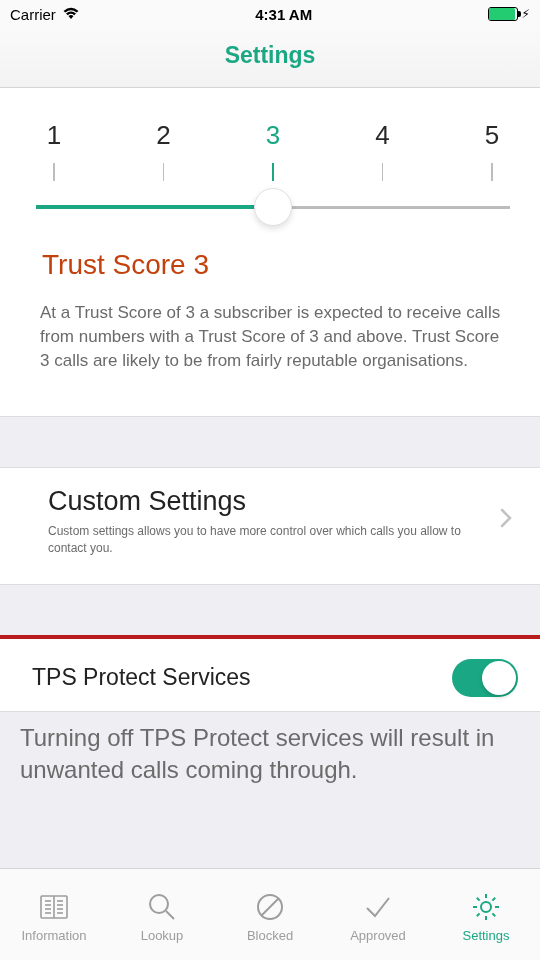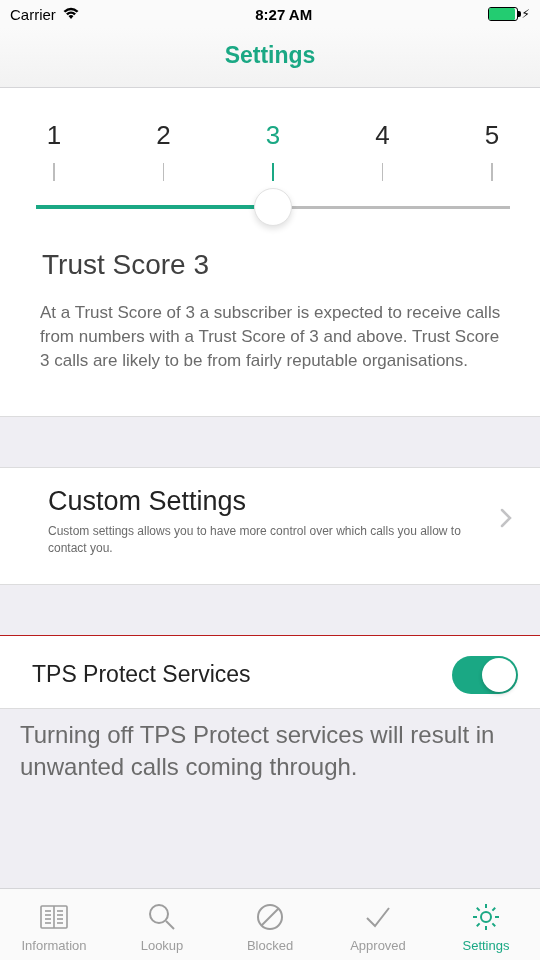--- a/index.html
+++ b/index.html
@@ -104,21 +104,21 @@
       width: 38px;
       height: 38px;
       border-radius: 50%;
       background: #fff;
       border: 1px solid #e2e2e2;
       box-shadow: 0 3px 6px rgba(0,0,0,0.12);
     }
     .trust-title {
       font-size: 28px;
       font-weight: 400;
-      color: #404040;
+      color: #c2410c;
       margin-top: 40px;
       margin-left: 6px;
     }
     .trust-desc {
       font-size: 17px;
       color: #6b6b6b;
       line-height: 1.4;
       margin-top: 20px;
       margin-left: 4px;
     }
@@ -143,21 +143,21 @@
       color: #6b6b6b;
       margin-top: 6px;
       line-height: 1.35;
     }
     .chevron {
       color: #c3c3c5;
       font-size: 22px;
     }
     .tps-panel {
       background: #fff;
-      border-top: 1px solid #b91c1c;
+      border-top: 4px solid #b91c1c;
       padding: 20px 22px 0 32px;
     }
     .tps-row {
       display: flex;
       align-items: center;
       justify-content: space-between;
       padding-bottom: 14px;
     }
     .tps-title {
       font-size: 23px;
@@ -184,21 +184,21 @@
     .tps-desc {
       font-size: 24px;
       color: #6b6b6b;
       line-height: 1.35;
       background: #efeef3;
       margin: 0 -22px 0 -32px;
       padding: 10px 22px 0 20px;
       border-top: 1px solid #dcdcdd;
     }
     .tabbar {
-      height: 72px;
+      height: 92px;
       background: #fafafa;
       border-top: 1px solid #d5d5d8;
       display: flex;
       justify-content: space-around;
       align-items: center;
       padding-top: 4px;
     }
     .tab {
       display: flex;
       flex-direction: column;
@@ -217,21 +217,21 @@
 
 <div class="status-bar">
   <div class="status-left">
     <span>Carrier</span>
     <span class="wifi-icon">
       <svg width="18" height="14" viewBox="0 0 18 14">
           <path d="M9 13 L6.5 10 Q9 8 11.5 10 Z M4 7.5 Q9 3.5 14 7.5 L12.2 9.2 Q9 6.5 5.8 9.2 Z M1.5 5 Q9 -1.5 16.5 5 L14.7 6.6 Q9 1.7 3.3 6.6 Z" fill="#000"></path>
         </svg>
     </span>
   </div>
-  <div class="status-time">8:27 AM</div>
+  <div class="status-time">4:31 AM</div>
   <div class="status-right">
     <div class="battery">
         <div class="battery-fill"></div>
       </div>
     <span class="bolt">⚡︎</span>
   </div>
 </div>
 
 <div class="header">
   <div class="header-title">Settings</div>

